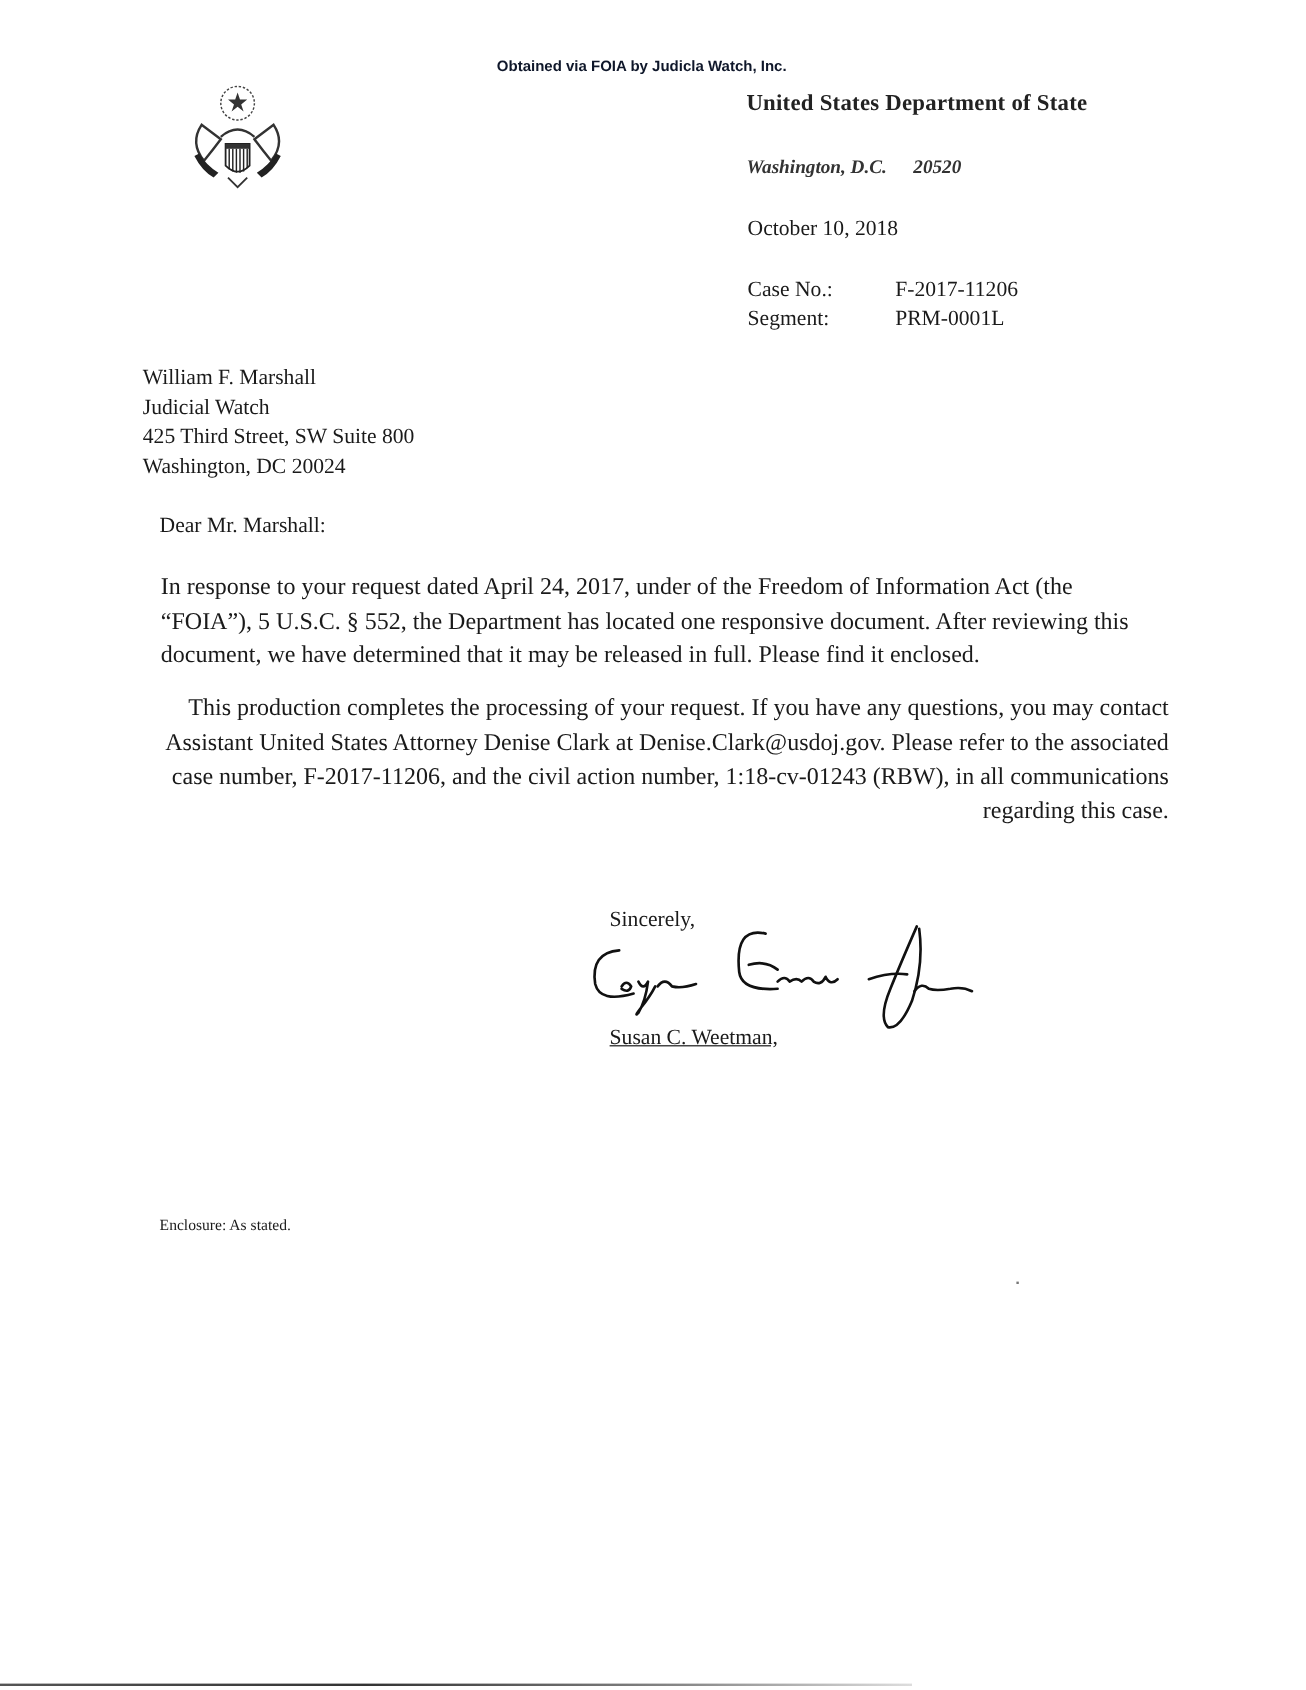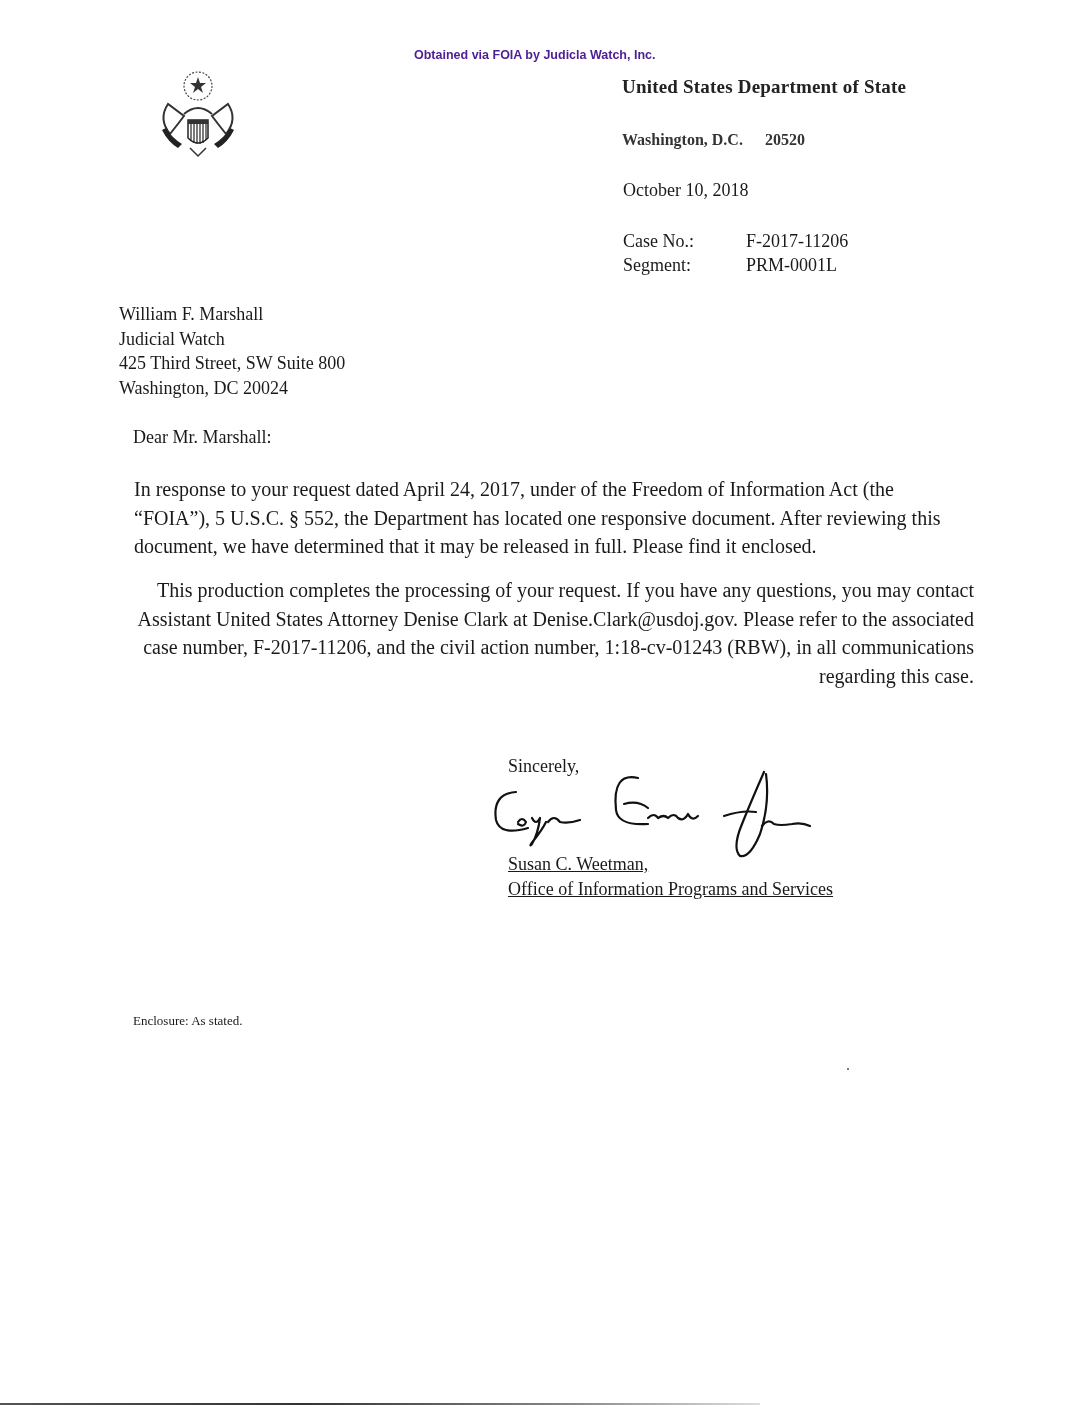--- a/index.html
+++ b/index.html
@@ -1,23 +1,23 @@
 <!DOCTYPE html>
 <html><head>
 <meta charset="utf-8">
 <style>
   html, body { margin: 0; padding: 0; background: #ffffff; }
   body { width: 1088px; height: 1408px; position: relative; overflow: hidden;
          font-family: "Liberation Serif", "DejaVu Serif", serif; color: #1a1a1a; }
   .abs { position: absolute; white-space: nowrap; }
   .watermark { left: 414px; top: 48px; font-family: "Liberation Sans", "DejaVu Sans", sans-serif;
-               font-weight: bold; font-size: 12.5px; color: #4c1d95; }
+               font-weight: bold; font-size: 12.5px; color: #0f172a; }
   .seal { left: 148px; top: 64px; width: 100px; height: 100px; }
   .dept { left: 622px; top: 76px; font-size: 19px; font-weight: bold; letter-spacing: 0.2px; color: #222; }
-  .city { left: 622px; top: 131px; font-size: 16px; font-weight: bold; color: #333; }
+  .city { left: 622px; top: 131px; font-size: 16px; font-weight: bold; font-style: italic; color: #333; }
   .city .zip { margin-left: 22px; }
   .date { left: 623px; top: 180px; font-size: 18px; }
   .meta { left: 623px; top: 229px; font-size: 18px; line-height: 24px; }
   .meta .row { display: flex; }
   .meta .k { width: 123px; }
   .addr { left: 119px; top: 302px; font-size: 18px; line-height: 24.5px; }
   .salut { left: 133px; top: 427px; font-size: 18px; }
   .para { left: 134px; width: 840px; font-size: 20px; line-height: 28.5px; white-space: normal; }
   .p1 { top: 475px; }
   .p2 { top: 576px; text-align: right; }
@@ -97,19 +97,18 @@
     <path d="M136,40 Q150,36 160,44"></path>
     <path d="M160,54 Q166,48 170,54 Q176,50 180,54 Q186,48 190,54 Q196,58 200,50 Q204,58 210,52"></path>
     <path d="M276,8 Q262,40 254,60 Q244,84 252,92 Q262,94 272,70 Q282,40 278,10"></path>
     <path d="M236,52 Q254,46 268,48"></path>
     <path d="M274,62 Q280,54 286,60 Q292,62 304,60 Q314,58 322,62"></path>
   </g>
 </svg>
 
 <div class="abs signer">
   <div>Susan C. Weetman,</div>
-  <div>Office of Information Programs and Services</div>
 </div>
 
 <div class="abs encl">Enclosure:  As stated.</div>
 
 <div class="abs speck"></div>
 <div class="abs bottom-rule"></div>
 
 </body></html>

